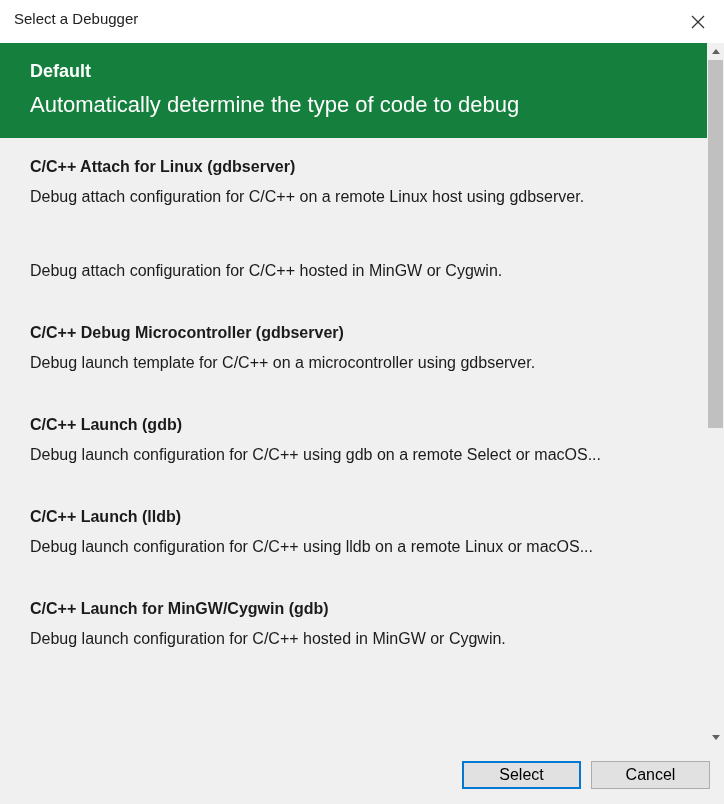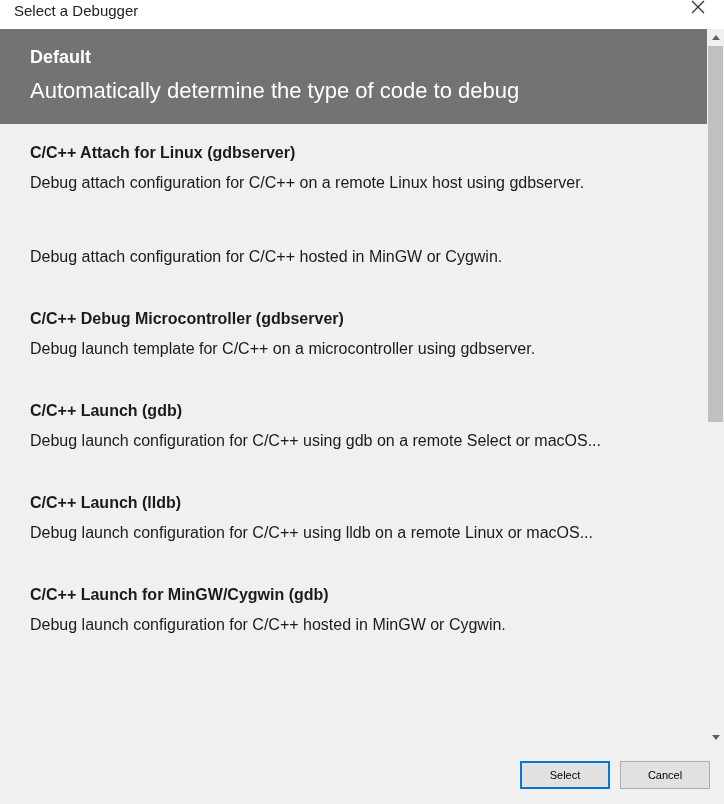--- a/index.html
+++ b/index.html
@@ -11,24 +11,24 @@
       font-family: "Segoe UI", Arial, sans-serif;
       width: 724px;
       height: 804px;
       background: #ffffff;
       display: flex;
       flex-direction: column;
       overflow: hidden;
     }
     .titlebar {
       display: flex;
-      align-items: flex-end;
+      align-items: flex-start;
       justify-content: space-between;
       padding: 10px 14px 10px 14px;
-      height: 29px;
+      height: 43px;
       background: #ffffff;
     }
     .titlebar-title {
       font-size: 15px;
       color: #222;
     }
     .close-btn {
       width: 24px;
       height: 24px;
       display: flex;
@@ -75,21 +75,21 @@
       top: 0;
       left: 1px;
       right: 1px;
       height: 55%;
       background: #c0c0c0;
     }
     .list-item {
       padding: 20px 34px 24px 30px;
     }
     .list-item.selected {
-      background: #737373;
+      background: #15803d;
       color: #ffffff;
       padding: 18px 30px 20px 30px;
     }
     .list-item.selected .item-title {
       font-weight: 600;
       font-size: 18px;
       color: #ffffff;
     }
     .list-item.selected .item-desc {
       color: #ffffff;
@@ -112,25 +112,25 @@
     .footer {
       height: 58px;
       background: #f0f0f0;
       display: flex;
       align-items: center;
       justify-content: flex-end;
       padding: 0 14px;
       gap: 10px;
     }
     .btn {
-      width: 90px;
+      width: 119px;
       height: 28px;
       border: 1px solid #adadad;
       background: #e1e1e1;
-      font-size: 11px;
+      font-size: 16px;
       font-family: inherit;
       cursor: pointer;
     }
     .btn.primary {
       border: 2px solid #0078d4;
       background: #e1e1e1;
     }
   </style>
 </head>
 <body>

